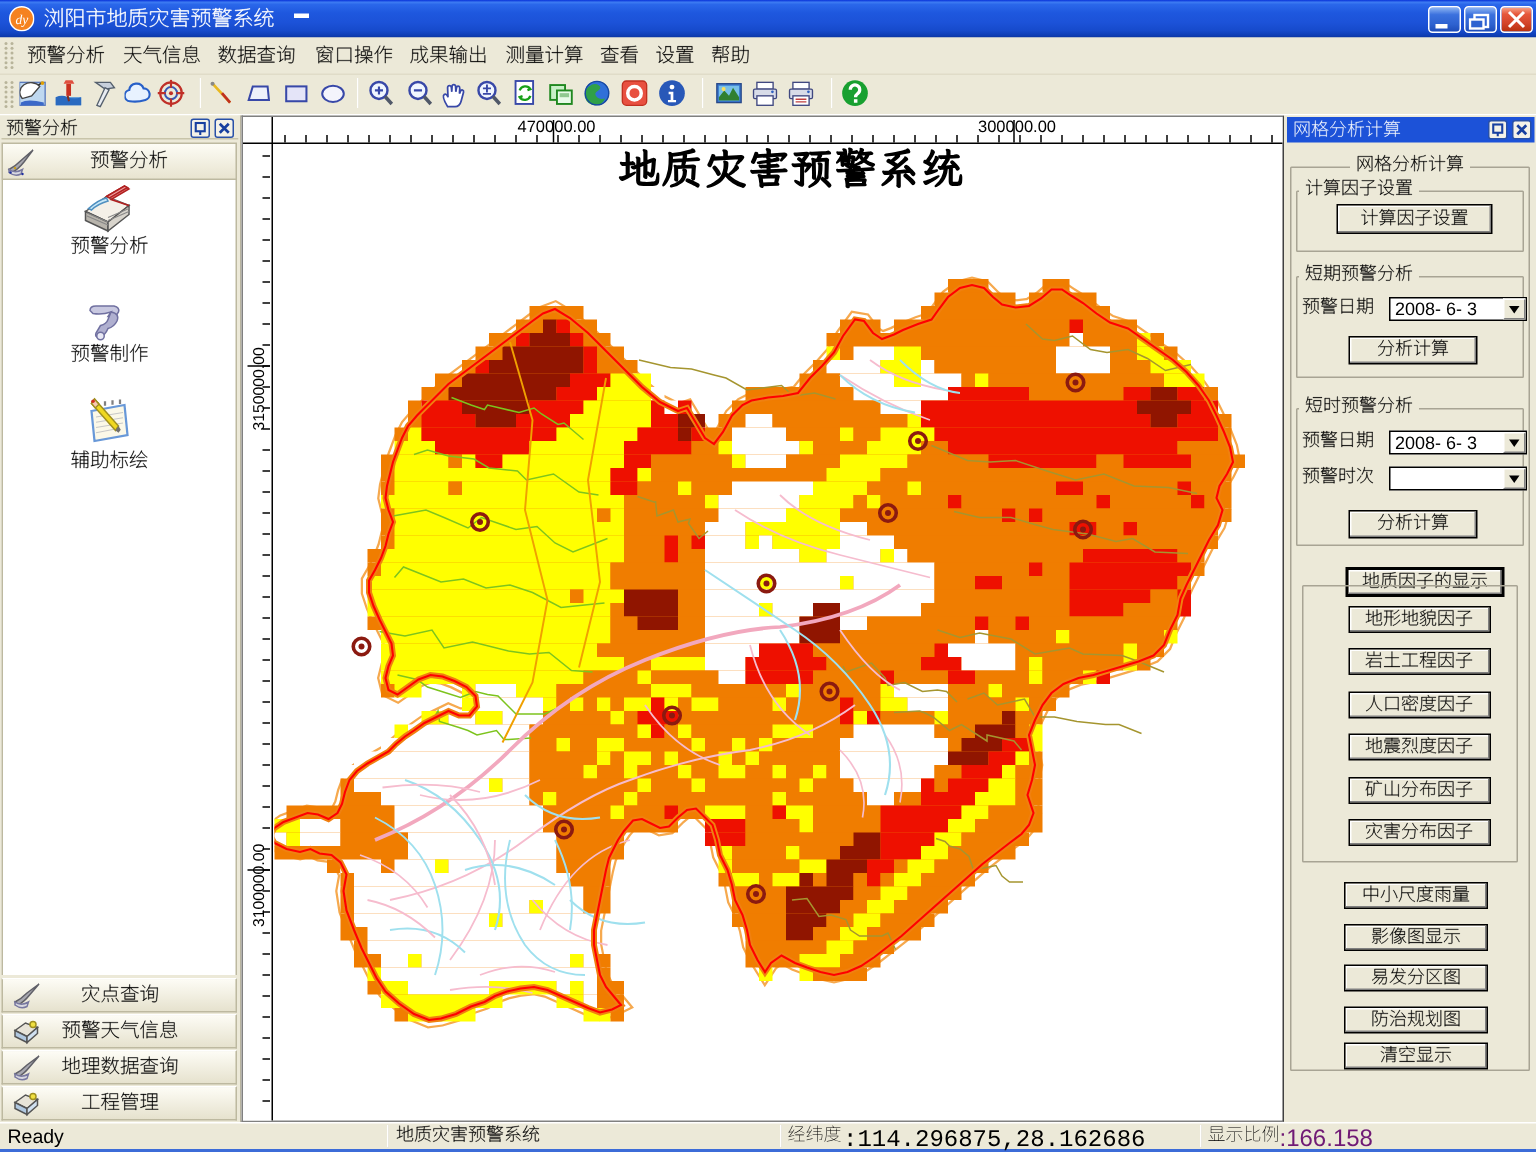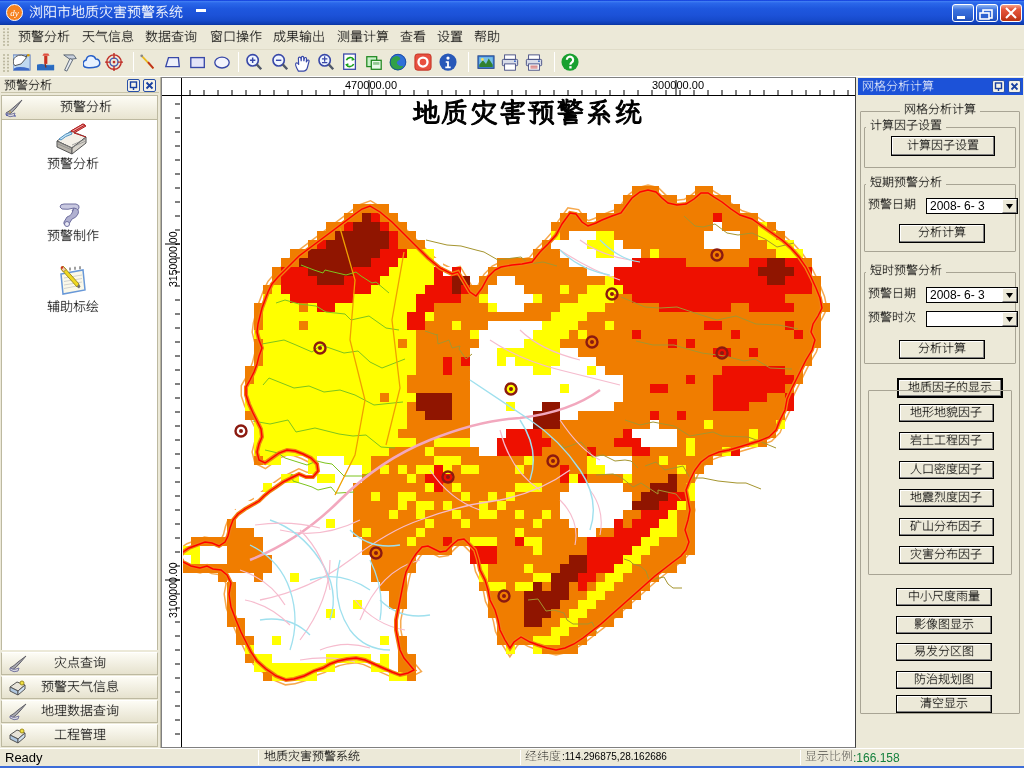--- a/index.html
+++ b/index.html
@@ -781,30 +781,30 @@
     </g>
   </svg>
 <div class="abs" style="left:525px;top:750px;font-size:12.5px;font-family:'Liberation Sans';color:#000"><span id="jwd"></span></div>
 <svg style="position:absolute;left:525px;top:750px;overflow:visible;" width="36" height="15">
     <g fill="#000000" transform="translate(0,10.32) scale(0.0120)">
       <use href="#gsba5" x="0"></use>
       <use href="#gsba6" x="1000"></use>
       <use href="#gsba7" x="2000"></use>
     </g>
   </svg>
-<div class="abs" style="left:562px;top:751px;font-size:10px;font-family:Liberation Sans, sans-serif;color:#000">:114.296875,28.162686</div>
+<div class="abs" style="left:562px;top:751px;font-size:16px;font-family:Liberation Mono, monospace;color:#000">:114.296875,28.162686</div>
 <svg style="position:absolute;left:805px;top:750px;overflow:visible;" width="48" height="15">
     <g fill="#000000" transform="translate(0,10.32) scale(0.0120)">
       <use href="#gsba8" x="0"></use>
       <use href="#gsba9" x="1000"></use>
       <use href="#gsbaa" x="2000"></use>
       <use href="#gsbab" x="3000"></use>
     </g>
   </svg>
-<div class="abs" style="left:853px;top:751px;font-size:12px;font-family:'Liberation Sans';color:#15803d">:166.158</div>
+<div class="abs" style="left:853px;top:751px;font-size:16px;font-family:'Liberation Sans';color:#701a75">:166.158</div>
 <svg class="abs" style="left:183px;top:97px" width="671" height="650" viewBox="183 97 671 650">
 <path d="M370 206 L380 212 L392 222 L404 234 L416 246 L428 258 L440 268 L452 274 L458 272 L464 282 L470 292 L476 296 L482 288 L488 277 L495 270 L501 267 L512 265 L522 264 L532 262 L540 252 L548 244 L556 235 L562 224 L570 213 L576 214 L582 222 L588 226 L596 223 L602 220 L612 216 L621 213 L626 206 L632 198 L640 192 L648 190 L656 192 L662 198 L668 203 L677 205 L686 204 L694 199 L701 193 L708 193 L714 197 L722 202 L731 209 L740 215 L752 219 L762 226 L772 233 L782 240 L791 248 L799 257 L806 267 L811 277 L816 288 L820 298 L822 308 L818 316 L813 324 L811 332 L815 340 L812 350 L806 360 L801 370 L796 380 L791 390 L787 399 L785 410 L780 420 L776 430 L769 437 L759 441 L749 444 L739 447 L729 450 L719 452 L709 456 L701 462 L695 470 L690 480 L686 490 L688 500 L690 510 L688 520 L685 530 L689 542 L686 550 L681 556 L673 562 L664 569 L655 576 L646 584 L637 592 L628 600 L619 608 L610 616 L601 624 L592 631 L583 638 L574 644 L565 648 L556 650 L547 648 L538 645 L530 642 L521 637 L514 642 L510 648 L505 640 L500 630 L498 620 L495 610 L490 600 L488 590 L485 580 L480 570 L478 560 L475 550 L470 545 L464 539 L458 540 L452 545 L446 551 L440 552 L434 549 L428 546 L422 547 L416 554 L412 560 L409 566 L406 572 L404 580 L402 590 L400 600 L398 610 L396 620 L396 630 L398 640 L400 650 L404 658 L409 664 L414 670 L408 673 L400 675 L392 672 L383 668 L374 664 L365 660 L356 658 L347 659 L338 661 L330 664 L323 668 L314 671 L304 676 L294 679 L286 680 L276 676 L266 669 L257 661 L251 652 L246 642 L241 632 L236 620 L231 607 L229 594 L231 583 L227 575 L221 570 L213 569 L207 566 L200 568 L191 566 L183 562 L180 557 L183 552 L189 548 L197 545 L205 542 L212 543 L219 546 L225 542 L228 536 L230 528 L233 520 L238 514 L245 509 L252 505 L259 501 L264 496 L270 491 L276 487 L283 482 L291 478 L299 474 L306 477 L313 477 L318 471 L317 464 L311 458 L303 454 L295 451 L287 450 L279 453 L272 458 L265 463 L259 460 L257 452 L259 444 L262 437 L261 429 L257 421 L253 413 L249 404 L246 395 L246 387 L250 380 L254 372 L257 364 L259 356 L262 348 L259 340 L257 332 L258 324 L260 316 L262 308 L265 300 L268 292 L272 284 L278 277 L285 270 L292 263 L299 256 L307 250 L315 244 L323 238 L331 232 L339 226 L347 220 L355 214 L362 209 Z" fill="none" stroke="#F6A94E" stroke-width="11"></path>
 <path d="M370 206 L380 212 L392 222 L404 234 L416 246 L428 258 L440 268 L452 274 L458 272 L464 282 L470 292 L476 296 L482 288 L488 277 L495 270 L501 267 L512 265 L522 264 L532 262 L540 252 L548 244 L556 235 L562 224 L570 213 L576 214 L582 222 L588 226 L596 223 L602 220 L612 216 L621 213 L626 206 L632 198 L640 192 L648 190 L656 192 L662 198 L668 203 L677 205 L686 204 L694 199 L701 193 L708 193 L714 197 L722 202 L731 209 L740 215 L752 219 L762 226 L772 233 L782 240 L791 248 L799 257 L806 267 L811 277 L816 288 L820 298 L822 308 L818 316 L813 324 L811 332 L815 340 L812 350 L806 360 L801 370 L796 380 L791 390 L787 399 L785 410 L780 420 L776 430 L769 437 L759 441 L749 444 L739 447 L729 450 L719 452 L709 456 L701 462 L695 470 L690 480 L686 490 L688 500 L690 510 L688 520 L685 530 L689 542 L686 550 L681 556 L673 562 L664 569 L655 576 L646 584 L637 592 L628 600 L619 608 L610 616 L601 624 L592 631 L583 638 L574 644 L565 648 L556 650 L547 648 L538 645 L530 642 L521 637 L514 642 L510 648 L505 640 L500 630 L498 620 L495 610 L490 600 L488 590 L485 580 L480 570 L478 560 L475 550 L470 545 L464 539 L458 540 L452 545 L446 551 L440 552 L434 549 L428 546 L422 547 L416 554 L412 560 L409 566 L406 572 L404 580 L402 590 L400 600 L398 610 L396 620 L396 630 L398 640 L400 650 L404 658 L409 664 L414 670 L408 673 L400 675 L392 672 L383 668 L374 664 L365 660 L356 658 L347 659 L338 661 L330 664 L323 668 L314 671 L304 676 L294 679 L286 680 L276 676 L266 669 L257 661 L251 652 L246 642 L241 632 L236 620 L231 607 L229 594 L231 583 L227 575 L221 570 L213 569 L207 566 L200 568 L191 566 L183 562 L180 557 L183 552 L189 548 L197 545 L205 542 L212 543 L219 546 L225 542 L228 536 L230 528 L233 520 L238 514 L245 509 L252 505 L259 501 L264 496 L270 491 L276 487 L283 482 L291 478 L299 474 L306 477 L313 477 L318 471 L317 464 L311 458 L303 454 L295 451 L287 450 L279 453 L272 458 L265 463 L259 460 L257 452 L259 444 L262 437 L261 429 L257 421 L253 413 L249 404 L246 395 L246 387 L250 380 L254 372 L257 364 L259 356 L262 348 L259 340 L257 332 L258 324 L260 316 L262 308 L265 300 L268 292 L272 284 L278 277 L285 270 L292 263 L299 256 L307 250 L315 244 L323 238 L331 232 L339 226 L347 220 L355 214 L362 209 Z" fill="none" stroke="#FFFFFF" stroke-width="8"></path>
 <path d="M370 206 L380 212 L392 222 L404 234 L416 246 L428 258 L440 268 L452 274 L458 272 L464 282 L470 292 L476 296 L482 288 L488 277 L495 270 L501 267 L512 265 L522 264 L532 262 L540 252 L548 244 L556 235 L562 224 L570 213 L576 214 L582 222 L588 226 L596 223 L602 220 L612 216 L621 213 L626 206 L632 198 L640 192 L648 190 L656 192 L662 198 L668 203 L677 205 L686 204 L694 199 L701 193 L708 193 L714 197 L722 202 L731 209 L740 215 L752 219 L762 226 L772 233 L782 240 L791 248 L799 257 L806 267 L811 277 L816 288 L820 298 L822 308 L818 316 L813 324 L811 332 L815 340 L812 350 L806 360 L801 370 L796 380 L791 390 L787 399 L785 410 L780 420 L776 430 L769 437 L759 441 L749 444 L739 447 L729 450 L719 452 L709 456 L701 462 L695 470 L690 480 L686 490 L688 500 L690 510 L688 520 L685 530 L689 542 L686 550 L681 556 L673 562 L664 569 L655 576 L646 584 L637 592 L628 600 L619 608 L610 616 L601 624 L592 631 L583 638 L574 644 L565 648 L556 650 L547 648 L538 645 L530 642 L521 637 L514 642 L510 648 L505 640 L500 630 L498 620 L495 610 L490 600 L488 590 L485 580 L480 570 L478 560 L475 550 L470 545 L464 539 L458 540 L452 545 L446 551 L440 552 L434 549 L428 546 L422 547 L416 554 L412 560 L409 566 L406 572 L404 580 L402 590 L400 600 L398 610 L396 620 L396 630 L398 640 L400 650 L404 658 L409 664 L414 670 L408 673 L400 675 L392 672 L383 668 L374 664 L365 660 L356 658 L347 659 L338 661 L330 664 L323 668 L314 671 L304 676 L294 679 L286 680 L276 676 L266 669 L257 661 L251 652 L246 642 L241 632 L236 620 L231 607 L229 594 L231 583 L227 575 L221 570 L213 569 L207 566 L200 568 L191 566 L183 562 L180 557 L183 552 L189 548 L197 545 L205 542 L212 543 L219 546 L225 542 L228 536 L230 528 L233 520 L238 514 L245 509 L252 505 L259 501 L264 496 L270 491 L276 487 L283 482 L291 478 L299 474 L306 477 L313 477 L318 471 L317 464 L311 458 L303 454 L295 451 L287 450 L279 453 L272 458 L265 463 L259 460 L257 452 L259 444 L262 437 L261 429 L257 421 L253 413 L249 404 L246 395 L246 387 L250 380 L254 372 L257 364 L259 356 L262 348 L259 340 L257 332 L258 324 L260 316 L262 308 L265 300 L268 292 L272 284 L278 277 L285 270 L292 263 L299 256 L307 250 L315 244 L323 238 L331 232 L339 226 L347 220 L355 214 L362 209 Z" fill="#F07D00"></path>
 <rect x="632" y="186" width="27" height="9" fill="#F07D00"></rect>
     <rect x="695" y="186" width="18" height="9" fill="#F07D00"></rect>
     <rect x="623" y="195" width="54" height="9" fill="#F07D00"></rect>
     <rect x="686" y="195" width="45" height="9" fill="#F07D00"></rect>
     <rect x="353" y="204" width="36" height="9" fill="#F07D00"></rect>
     <rect x="614" y="204" width="126" height="9" fill="#F07D00"></rect>

